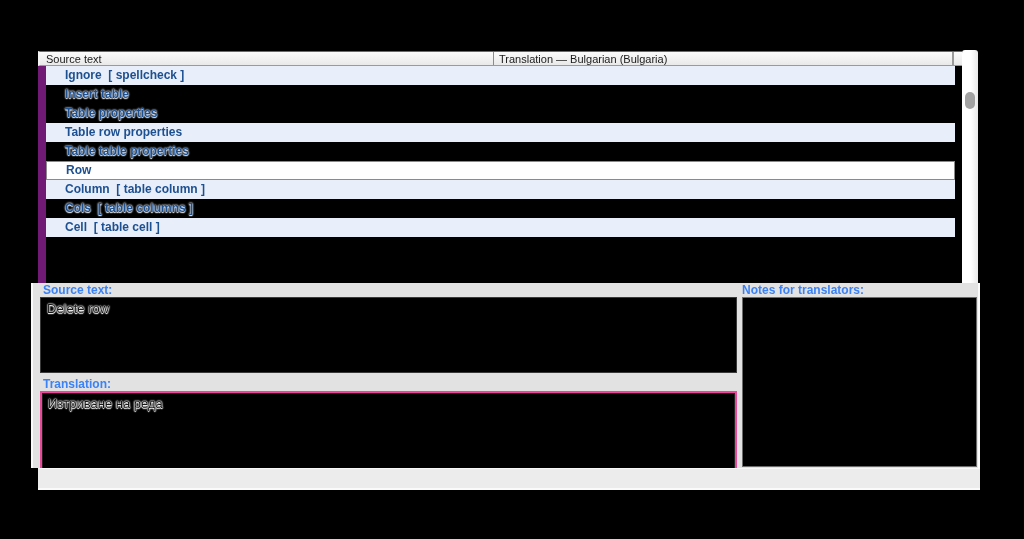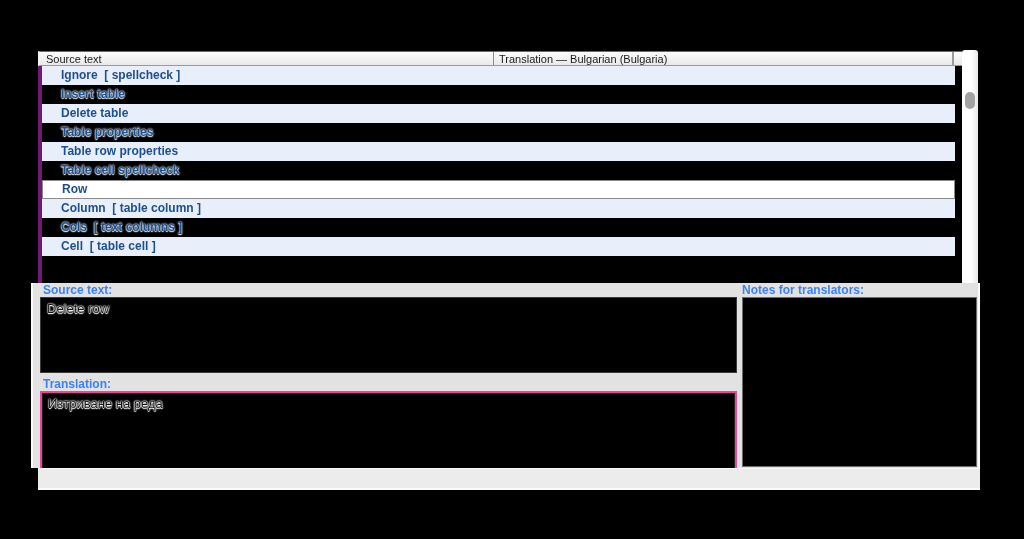--- a/index.html
+++ b/index.html
@@ -19,21 +19,21 @@
     font-size:11px;color:#1a1a1a;white-space:pre;
   }
   .col-src{padding-left:6px;width:453px;box-sizing:border-box;height:100%;display:flex;align-items:flex-end;}
   .col-sep{width:1px;height:100%;background:#8c8c8c;}
   .col-trans{padding-left:5px;flex:1;height:100%;display:flex;align-items:center;}
   .col-endsep{width:2px;height:100%;background:#9a9a9a;margin-right:8px;}
 
   
   .rows{
     left:38px;top:66px;width:917px;height:217px;overflow:hidden;
-    border-left:4px solid #701a75;box-sizing:border-box;
+    border-left:8px solid #701a75;box-sizing:border-box;
   }
   .row{
     height:19px;line-height:19px;padding-left:19px;
     font-size:12px;font-weight:bold;color:#1d5091;white-space:pre;
     box-sizing:border-box;
   }
   .row.light{background:#e8eefa;}
   .row.dark{
     background:transparent;
     text-shadow:0 0 2px rgba(236,243,253,.95),0 0 2px rgba(236,243,253,.95),0 1px 1px rgba(255,255,255,.9);
@@ -97,27 +97,26 @@
   <div class="col-sep"></div>
   <div class="col-trans">
     <span>Translation — Bulgarian (Bulgaria)</span>
   </div>
   <div class="col-endsep"></div>
 </div>
 
 <div class="abs rows" id="rows-container">
     <div class="row light"><span>Ignore  [ spellcheck ]</span></div>
     <div class="row dark"><span>Insert table</span></div>
-    <div class="row light"><span>Delete table</span></div>
     <div class="row dark"><span>Table properties</span></div>
     <div class="row light"><span>Table row properties</span></div>
-    <div class="row dark"><span>Table cell spellcheck</span></div>
+    <div class="row dark"><span>Table table properties</span></div>
     <div class="row selected"><span>Row</span></div>
     <div class="row light"><span>Column  [ table column ]</span></div>
-    <div class="row dark"><span>Cols  [ text columns ]</span></div>
+    <div class="row dark"><span>Cols  [ table columns ]</span></div>
     <div class="row light"><span>Cell  [ table cell ]</span></div>
   </div>
 
 <div class="abs scrollbar">
   <div class="abs scroll-thumb"></div>
 </div>
 
 <div class="abs panel-bg"></div>
 <div class="abs frame-left"></div>
 <div class="abs frame-right"></div>

